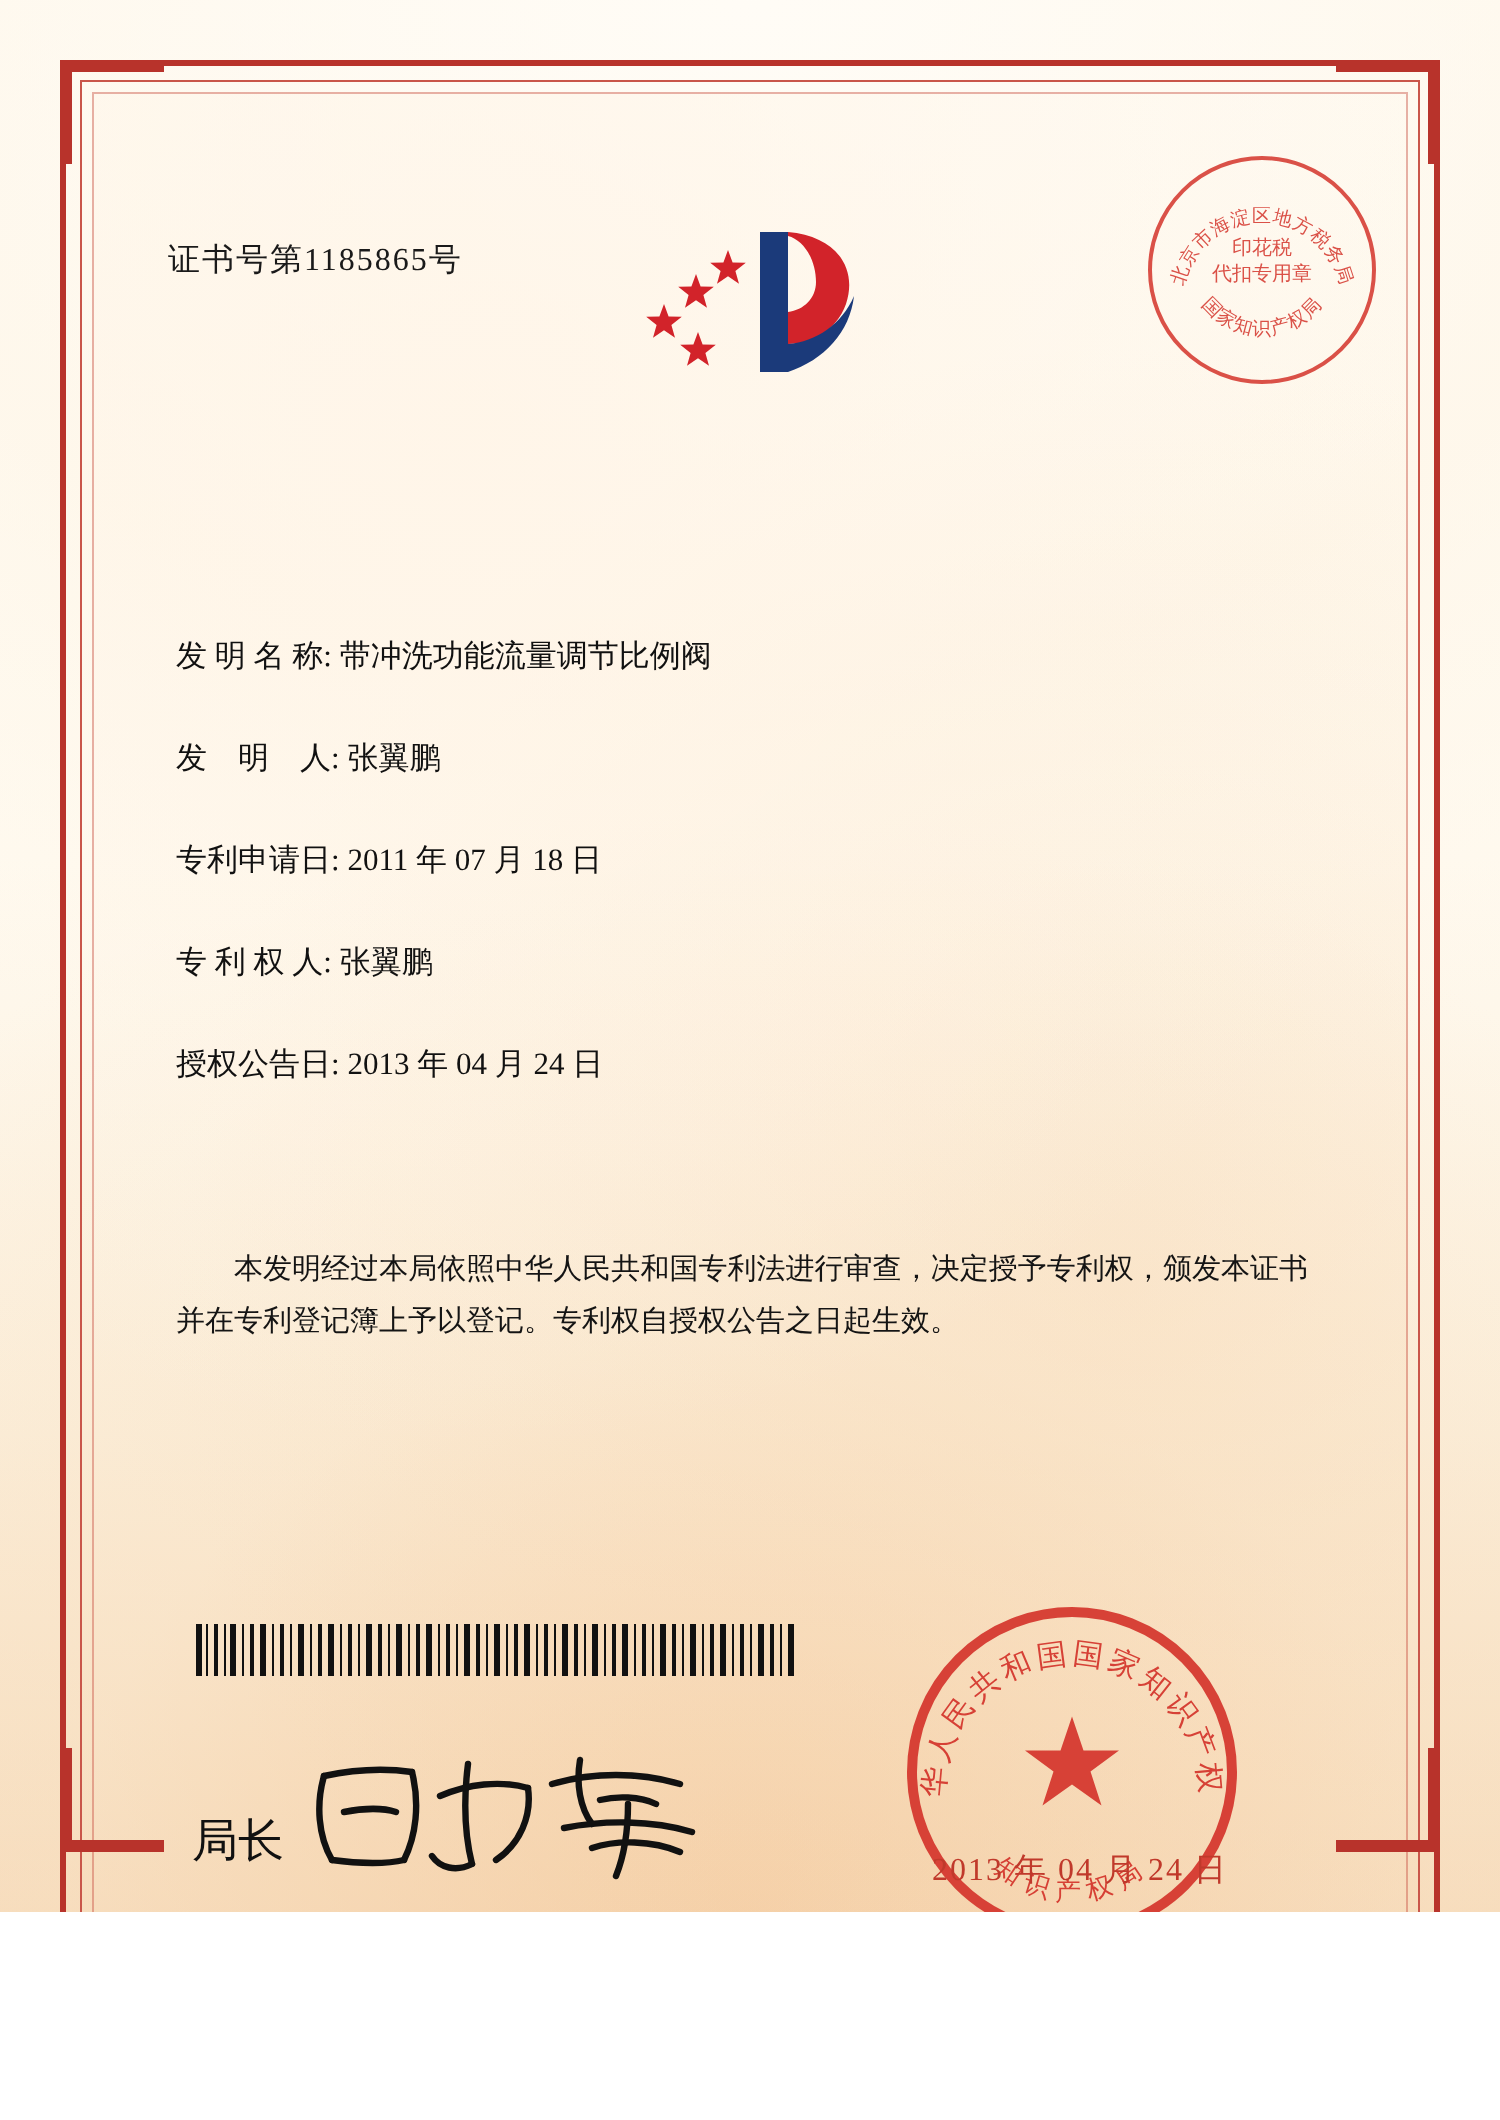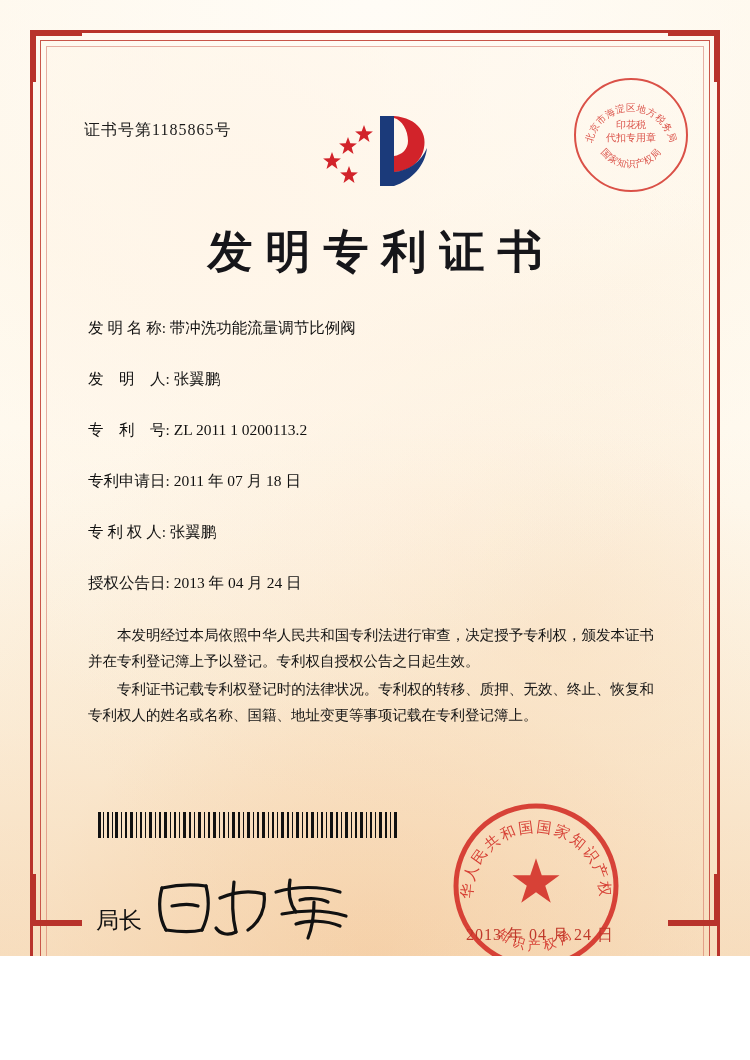--- a/index.html
+++ b/index.html
@@ -254,52 +254,46 @@
       <text>
         <textPath href="#arcBot" startOffset="50%" text-anchor="middle">国家知识产权局</textPath>
       </text>
     </svg>
     <div class="mid">
       <div>印花税</div>
       <div>代扣专用章</div>
     </div>
   </div>
 
-  <div class="title">发明专利证书</div>
 
   <div class="fields">
     <div class="field">
       <span class="label">发 明 名 称:</span>
       <span class="value">带冲洗功能流量调节比例阀</span>
     </div>
     <div class="field">
       <span class="label">发　明　人:</span>
       <span class="value">张翼鹏</span>
     </div>
     <div class="field">
-      <span class="label">专　利　号:</span>
-      <span class="value">ZL 2011 1 0200113.2</span>
-    </div>
-    <div class="field">
       <span class="label">专利申请日:</span>
       <span class="value">2011 年 07 月 18 日</span>
     </div>
     <div class="field">
       <span class="label">专 利 权 人:</span>
       <span class="value">张翼鹏</span>
     </div>
     <div class="field">
       <span class="label">授权公告日:</span>
       <span class="value">2013 年 04 月 24 日</span>
     </div>
   </div>
 
   <div class="body-text">
     <p>本发明经过本局依照中华人民共和国专利法进行审查，决定授予专利权，颁发本证书并在专利登记簿上予以登记。专利权自授权公告之日起生效。</p>
-    <p>专利证书记载专利权登记时的法律状况。专利权的转移、质押、无效、终止、恢复和专利权人的姓名或名称、国籍、地址变更等事项记载在专利登记簿上。</p>
   </div>
 
   <svg class="barcode" viewBox="0 0 300 26">
     <g fill="#111">
       <rect x="0" y="0" width="3" height="26"></rect>
         <rect x="5" y="0" width="1" height="26"></rect>
       <rect x="9" y="0" width="2" height="26"></rect>
         <rect x="14" y="0" width="1" height="26"></rect>
       <rect x="17" y="0" width="3" height="26"></rect>
         <rect x="23" y="0" width="1" height="26"></rect>

